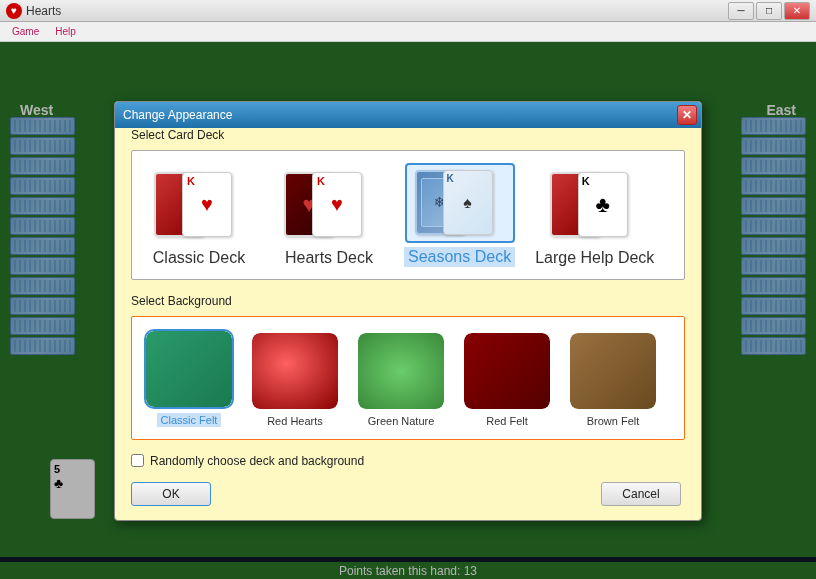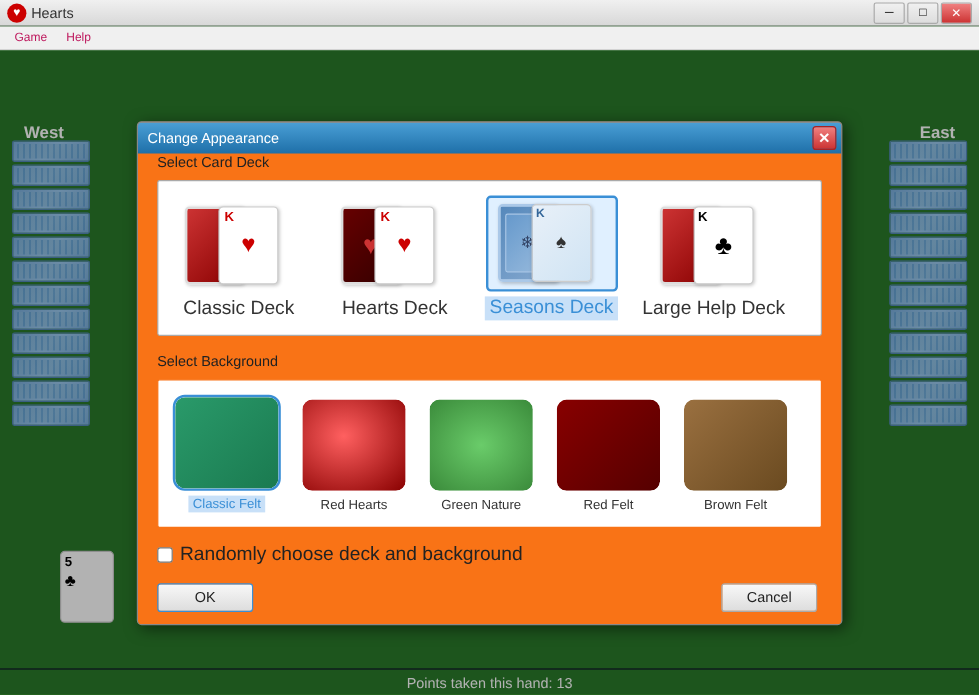--- a/index.html
+++ b/index.html
@@ -114,21 +114,21 @@
       top: 0; left: 0; right: 0; bottom: 0;
       background: rgba(0,0,0,0.3);
       display: flex;
       align-items: center;
       justify-content: center;
       z-index: 100;
     }
 
     
     .dialog {
-      background: #f97316;
+      background: #fef9c3;
       border: 1px solid #888;
       border-radius: 4px;
       box-shadow: 3px 3px 12px rgba(0,0,0,0.5);
       width: 588px;
       min-height: 420px;
       position: relative;
     }
     .dialog-titlebar {
       background: linear-gradient(to bottom, #4a9fd6, #1e6fa8);
       height: 26px;
@@ -307,21 +307,21 @@
       display: flex;
       align-items: center;
       gap: 6px;
       margin-bottom: 14px;
     }
     .checkbox-row input[type="checkbox"] {
       width: 13px;
       height: 13px;
     }
     .checkbox-row label {
-      font-size: 16px;
+      font-size: 12px;
       color: #222;
     }
 
     
     .button-row {
       display: flex;
       justify-content: space-between;
       gap: 8px;
       padding-right: 4px;
     }
@@ -346,21 +346,21 @@
       position: absolute;
       bottom: 0;
       left: 0; right: 0;
       height: 22px;
       background: #2a7a2a;
       display: flex;
       align-items: center;
       justify-content: center;
       color: white;
       font-size: 12px;
-      border-top: 1px solid #0f172a;
+      border-top: 5px solid #0f172a;
     }
 
     
     .card-back-panel {
       position: absolute;
       top: 75px;
       width: 65px;
       display: flex;
       flex-direction: column;
       gap: 2px;

